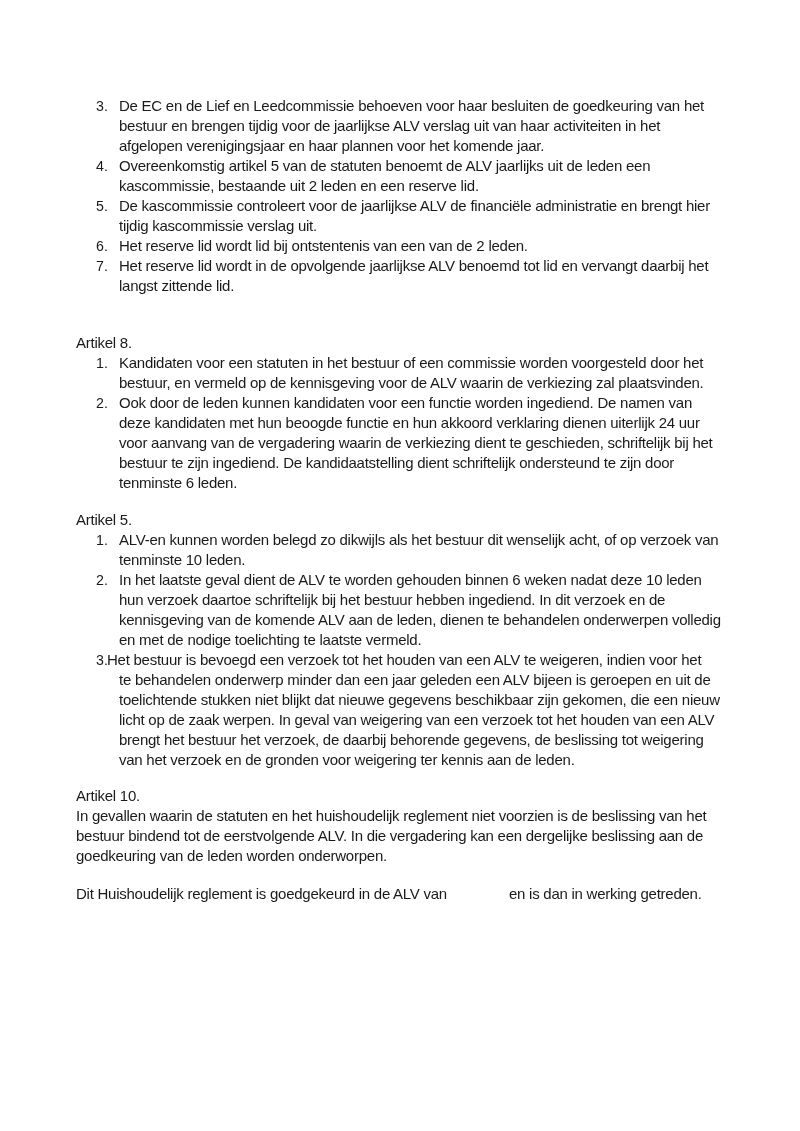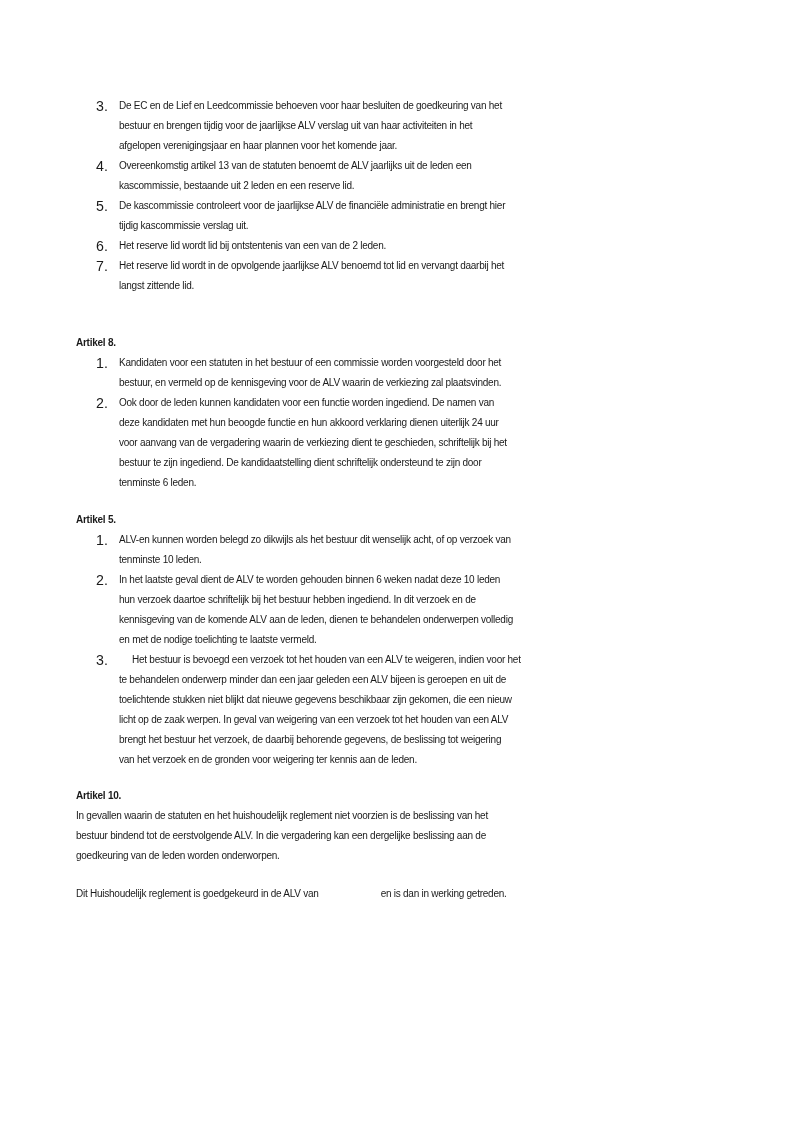--- a/index.html
+++ b/index.html
@@ -4,42 +4,42 @@
   <style>
     html, body { margin: 0; padding: 0; background: #ffffff; }
     body {
       width: 800px; height: 1131px; position: relative; overflow: hidden;
       font-family: "Liberation Sans", sans-serif;
       color: #1a1a1a;
     }
     .page { position: absolute; left: 0; top: 0; width: 800px; height: 1131px; }
     .line {
       position: absolute; white-space: nowrap;
-      font-size: 10px; line-height: 20px;
+      font-size: 15px; line-height: 20px;
       letter-spacing: -0.25px;
     }
     .num { position: absolute; font-size: 14.2px; line-height: 20px; }
-    .heading { font-weight: bold; }
+    .heading { font-weight: normal; }
     .blank {
       display: inline-block; width: 62px;
     }
   </style>
 </head>
 <body>
 
 <div class="page">
 
   <div>
     <span class="num" style="left:96px;top:96px">3.</span>
     <span class="line" style="left:119px;top:96px">De EC en de Lief en Leedcommissie behoeven voor haar besluiten de goedkeuring van het</span>
     <span class="line" style="left:119px;top:116px">bestuur en brengen tijdig voor de jaarlijkse ALV verslag uit van haar activiteiten in het</span>
     <span class="line" style="left:119px;top:136px">afgelopen verenigingsjaar en haar plannen voor het komende jaar.</span>
 
     <span class="num" style="left:96px;top:156px">4.</span>
-    <span class="line" style="left:119px;top:156px">Overeenkomstig artikel 13 van de statuten benoemt de ALV jaarlijks uit de leden een</span>
+    <span class="line" style="left:119px;top:156px">Overeenkomstig artikel 5 van de statuten benoemt de ALV jaarlijks uit de leden een</span>
     <span class="line" style="left:119px;top:176px">kascommissie, bestaande uit 2 leden en een reserve lid.</span>
 
     <span class="num" style="left:96px;top:196px">5.</span>
     <span class="line" style="left:119px;top:196px">De kascommissie controleert voor de jaarlijkse ALV de financiële administratie en brengt hier</span>
     <span class="line" style="left:119px;top:216px">tijdig kascommissie verslag uit.</span>
 
     <span class="num" style="left:96px;top:236px">6.</span>
     <span class="line" style="left:119px;top:236px">Het reserve lid wordt lid bij ontstentenis van een van de 2 leden.</span>
 
     <span class="num" style="left:96px;top:256px">7.</span>
@@ -69,21 +69,21 @@
     <span class="line" style="left:119px;top:530px">ALV-en kunnen worden belegd zo dikwijls als het bestuur dit wenselijk acht, of op verzoek van</span>
     <span class="line" style="left:119px;top:550px">tenminste 10 leden.</span>
 
     <span class="num" style="left:96px;top:570px">2.</span>
     <span class="line" style="left:119px;top:570px">In het laatste geval dient de ALV te worden gehouden binnen 6 weken nadat deze 10 leden</span>
     <span class="line" style="left:119px;top:590px">hun verzoek daartoe schriftelijk bij het bestuur hebben ingediend. In dit verzoek en de</span>
     <span class="line" style="left:119px;top:610px">kennisgeving van de komende ALV aan de leden, dienen te behandelen onderwerpen volledig</span>
     <span class="line" style="left:119px;top:630px">en met de nodige toelichting te laatste vermeld.</span>
 
     <span class="num" style="left:96px;top:650px">3.</span>
-    <span class="line" style="left:132px;top:650px">Het bestuur is bevoegd een verzoek tot het houden van een ALV te weigeren, indien voor het</span>
+    <span class="line" style="left:107px;top:650px">Het bestuur is bevoegd een verzoek tot het houden van een ALV te weigeren, indien voor het</span>
     <span class="line" style="left:119px;top:670px">te behandelen onderwerp minder dan een jaar geleden een ALV bijeen is geroepen en uit de</span>
     <span class="line" style="left:119px;top:690px">toelichtende stukken niet blijkt dat nieuwe gegevens beschikbaar zijn gekomen, die een nieuw</span>
     <span class="line" style="left:119px;top:710px">licht op de zaak werpen. In geval van weigering van een verzoek tot het houden van een ALV</span>
     <span class="line" style="left:119px;top:730px">brengt het bestuur het verzoek, de daarbij behorende gegevens, de beslissing tot weigering</span>
     <span class="line" style="left:119px;top:750px">van het verzoek en de gronden voor weigering ter kennis aan de leden.</span>
   </div>
 
   <div>
     <span class="line heading" style="left:76px;top:786px">Artikel 10.</span>
     <span class="line" style="left:76px;top:806px">In gevallen waarin de statuten en het huishoudelijk reglement niet voorzien is de beslissing van het</span>

